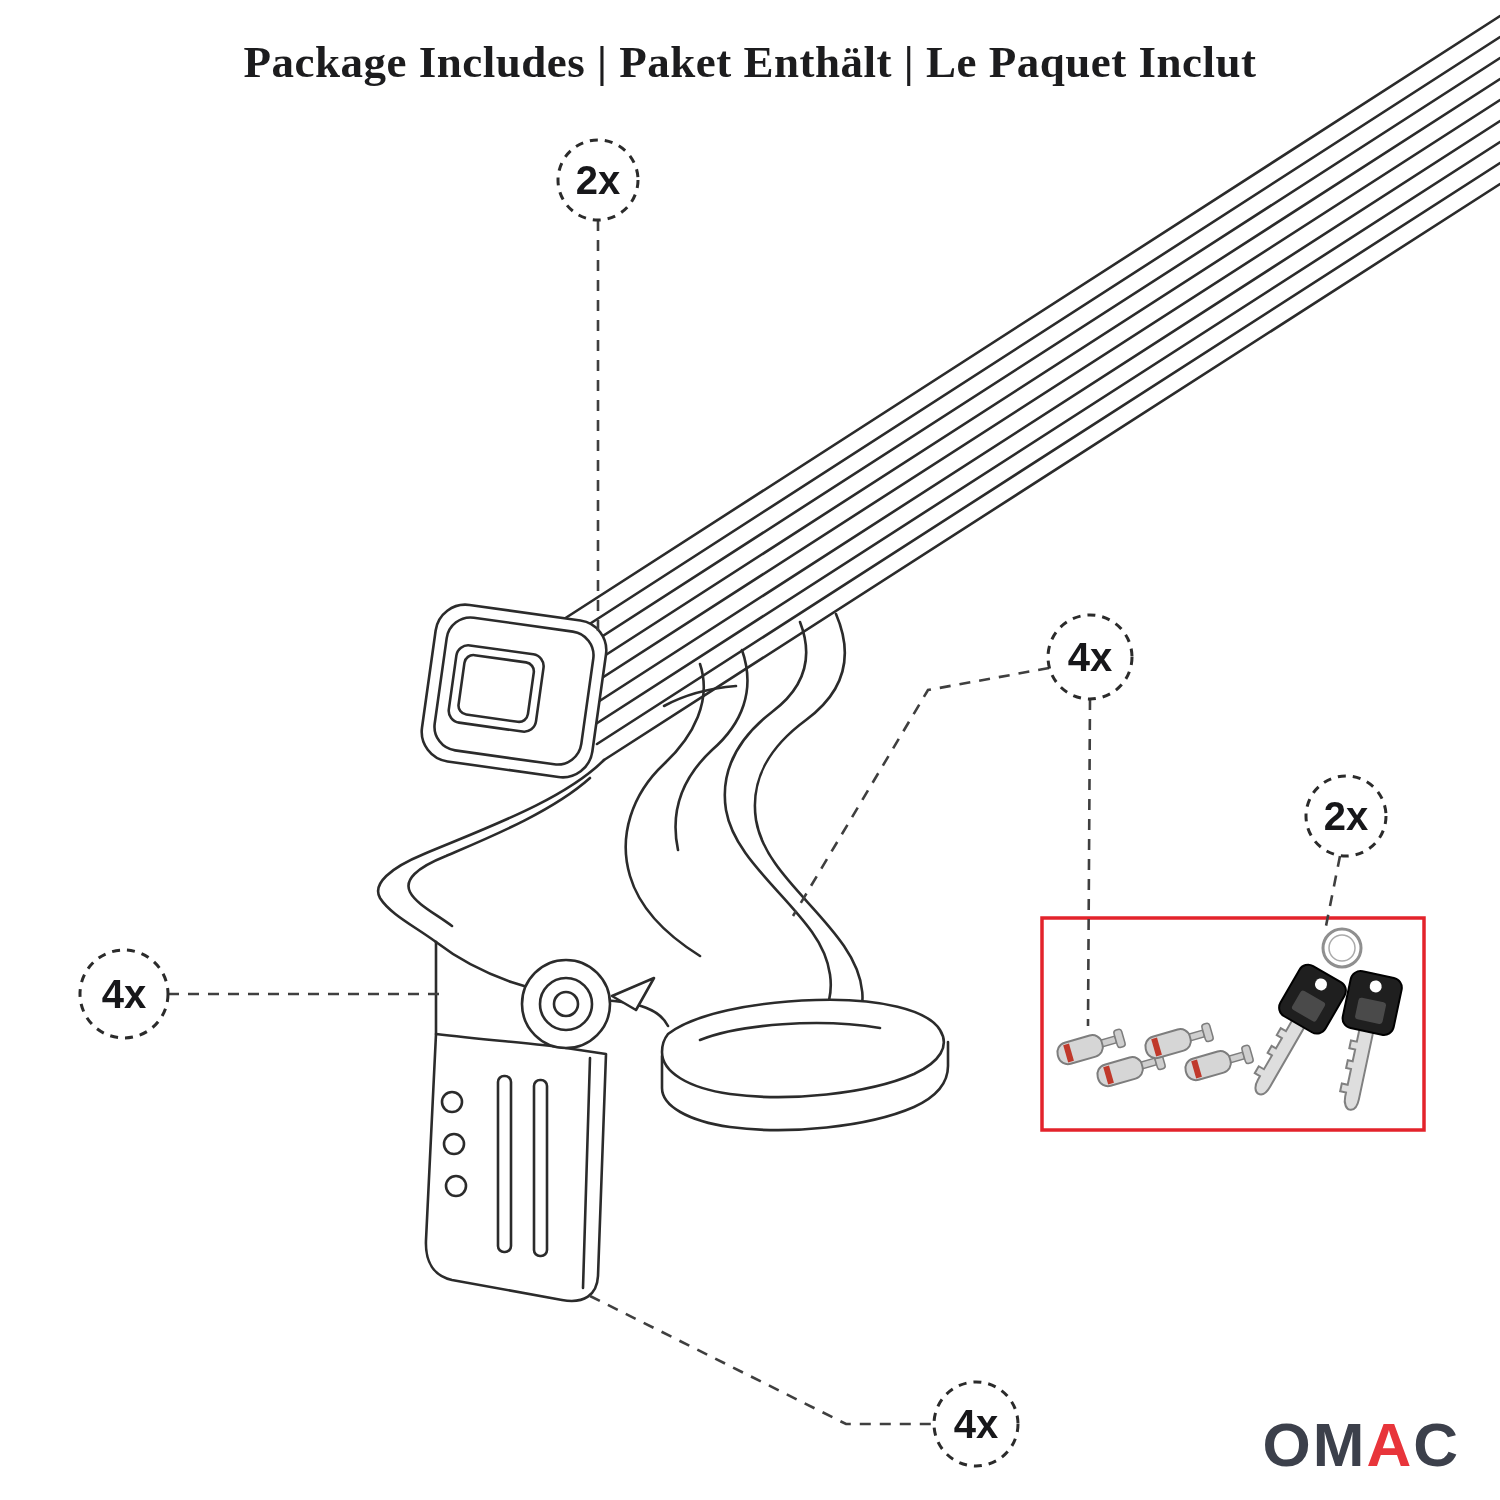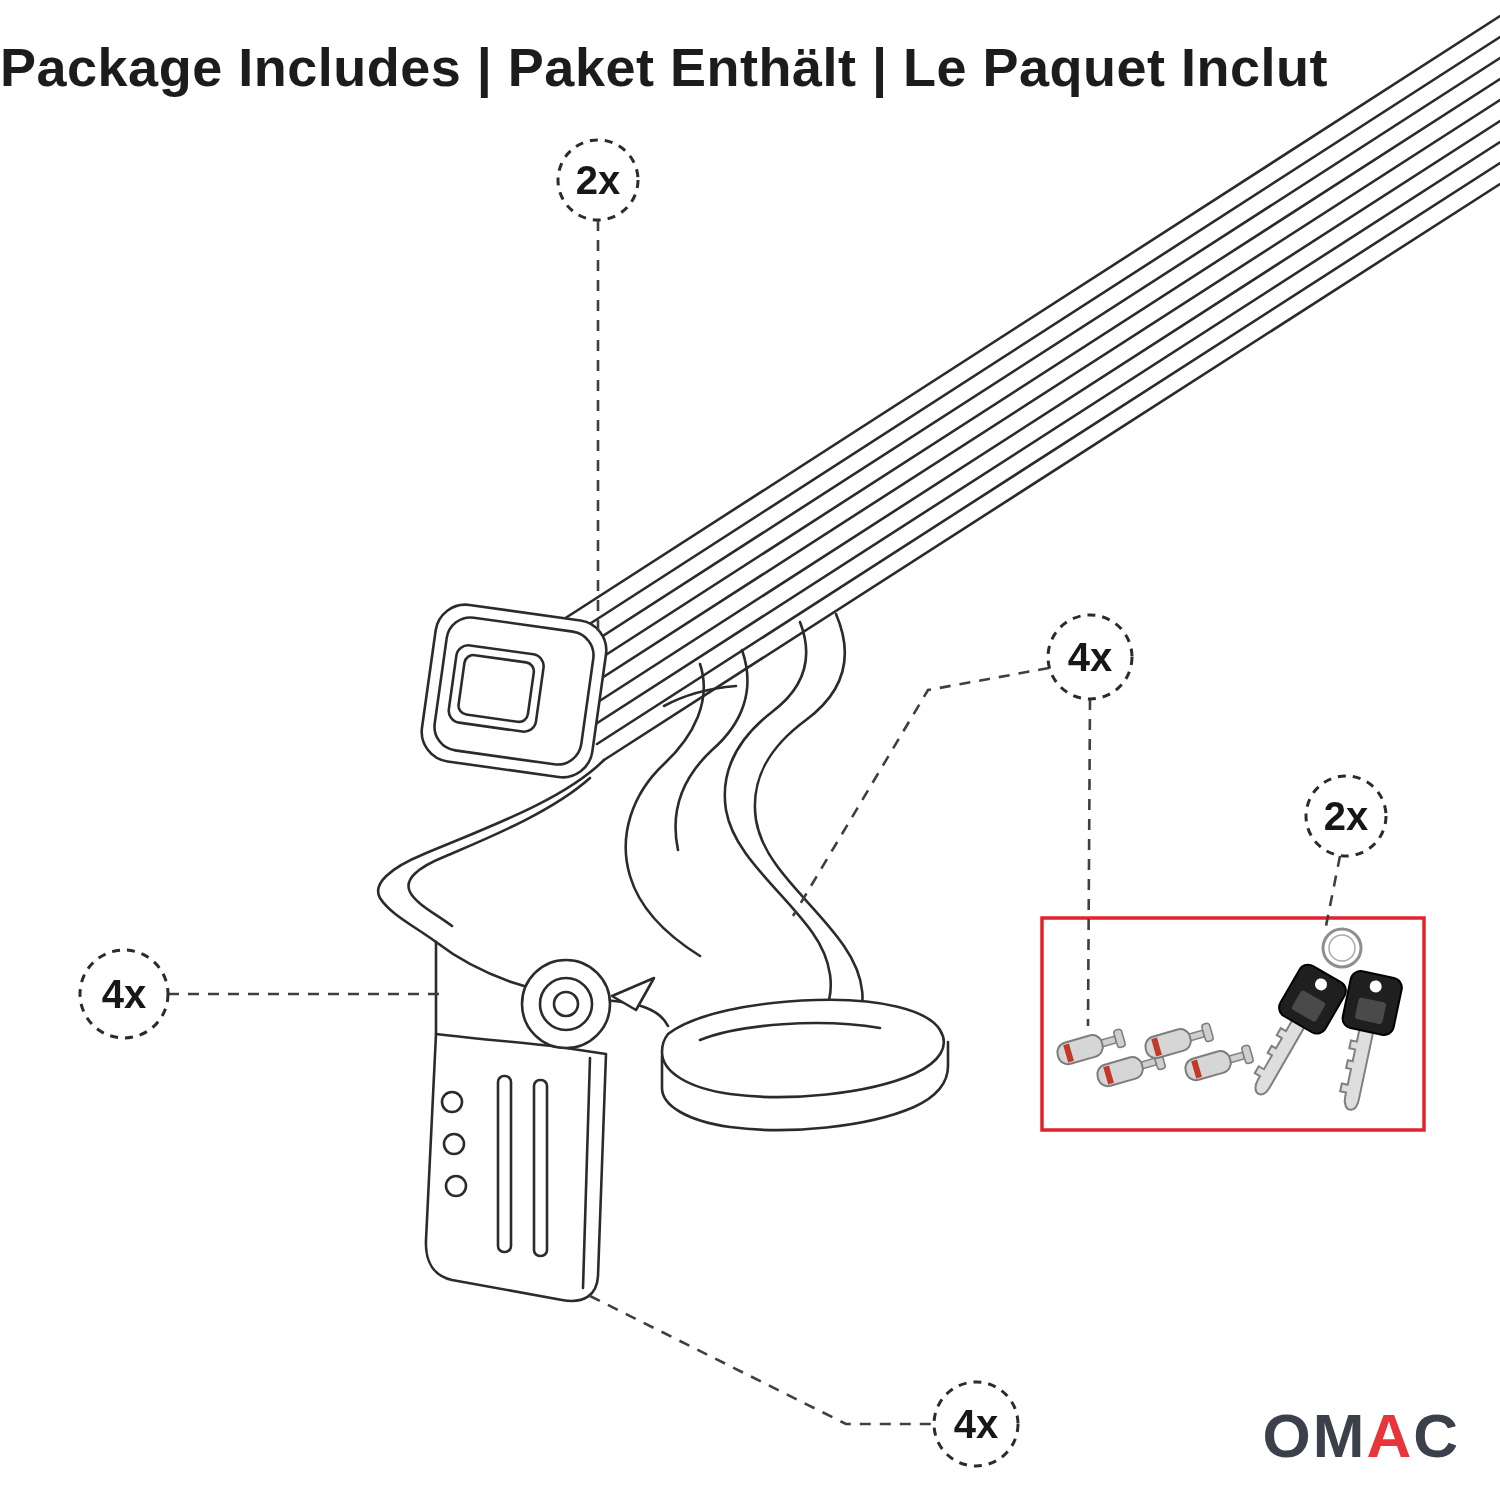--- a/index.html
+++ b/index.html
@@ -1,21 +1,21 @@
 <!DOCTYPE html>
 <html><head>
 <meta charset="utf-8">
 <style>
   html,body{margin:0;padding:0;background:#ffffff;}
   .stage{position:relative;width:1500px;height:1500px;background:#ffffff;overflow:hidden;
          font-family:"Liberation Sans",sans-serif;}
-  .title{position:absolute;top:36px;left:0;right:0;
-         font-size:54px;font-weight:700;color:#1c1c1e;letter-spacing:.5px;}
+  .title{position:absolute;top:36px;left:0;right:0;text-align:center;
+         font-size:45px;font-weight:700;color:#1c1c1e;letter-spacing:.5px;font-family:Liberation Serif, serif;}
   .drawing{position:absolute;left:0;top:0;}
-  .logo{position:absolute;right:40px;bottom:33px;font-size:62px;font-weight:800;
+  .logo{position:absolute;right:40px;bottom:24px;font-size:62px;font-weight:800;
         letter-spacing:2px;line-height:1;}
   .logo .dark{color:#3c404b;}
   .logo .red{color:#e8353b;}
   .callout-text{font-family:"Liberation Sans",sans-serif;font-size:40px;font-weight:700;fill:#17171a;}
   .line{stroke:#2b2b2b;stroke-width:2.6;fill:none;stroke-linecap:round;stroke-linejoin:round;}
   .linefill{stroke:#2b2b2b;stroke-width:2.6;fill:#ffffff;stroke-linejoin:round;}
   .leader{stroke:#3f3f3f;stroke-width:2.6;fill:none;stroke-dasharray:11 9;}
   .callout-circle{fill:#ffffff;stroke:#2b2b2b;stroke-width:3;stroke-dasharray:8 7;}
   .metal{fill:#d6d6d6;stroke:#7d7d7d;stroke-width:2;}
   .metal-sm{fill:#cfcfcf;stroke:#7d7d7d;stroke-width:1.5;}

